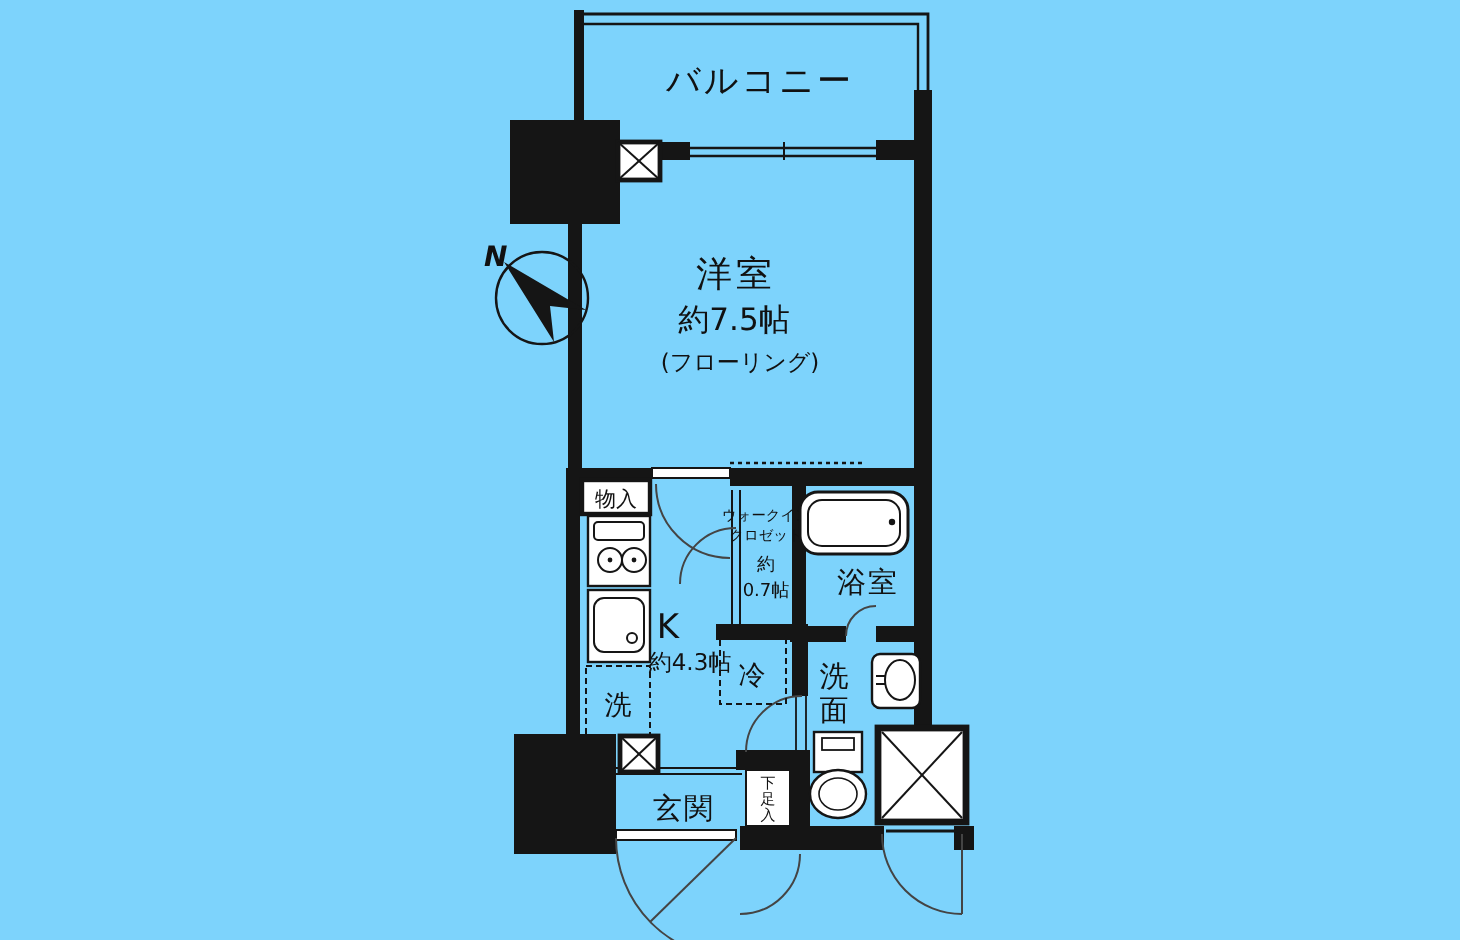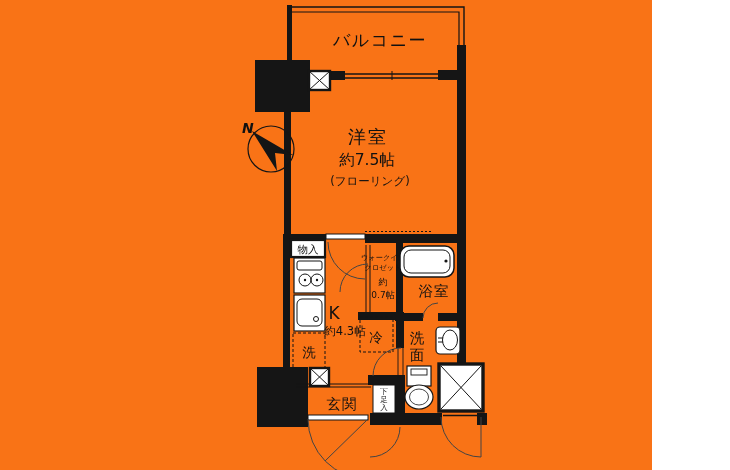--- a/index.html
+++ b/index.html
@@ -1,17 +1,17 @@
 <!DOCTYPE html>
 <html><head>
 <meta charset="utf-8">
 <style>
   html,body{margin:0;padding:0;background:#ffffff;}
   .canvas{
-    position:relative;width:652px;height:470px;background:#f97316;overflow:hidden;
+    position:relative;width:730px;height:470px;background:#7dd3fc;overflow:hidden;
     font-family:"DejaVu Sans",sans-serif;
   }
   svg text{fill:#111;font-family:"DejaVu Sans",sans-serif;}
   .lbl{font-weight:normal;}
 </style>
 </head>
 <body>
 
 <div class="canvas">
 <svg width="730" height="470" viewBox="0 0 730 470">

